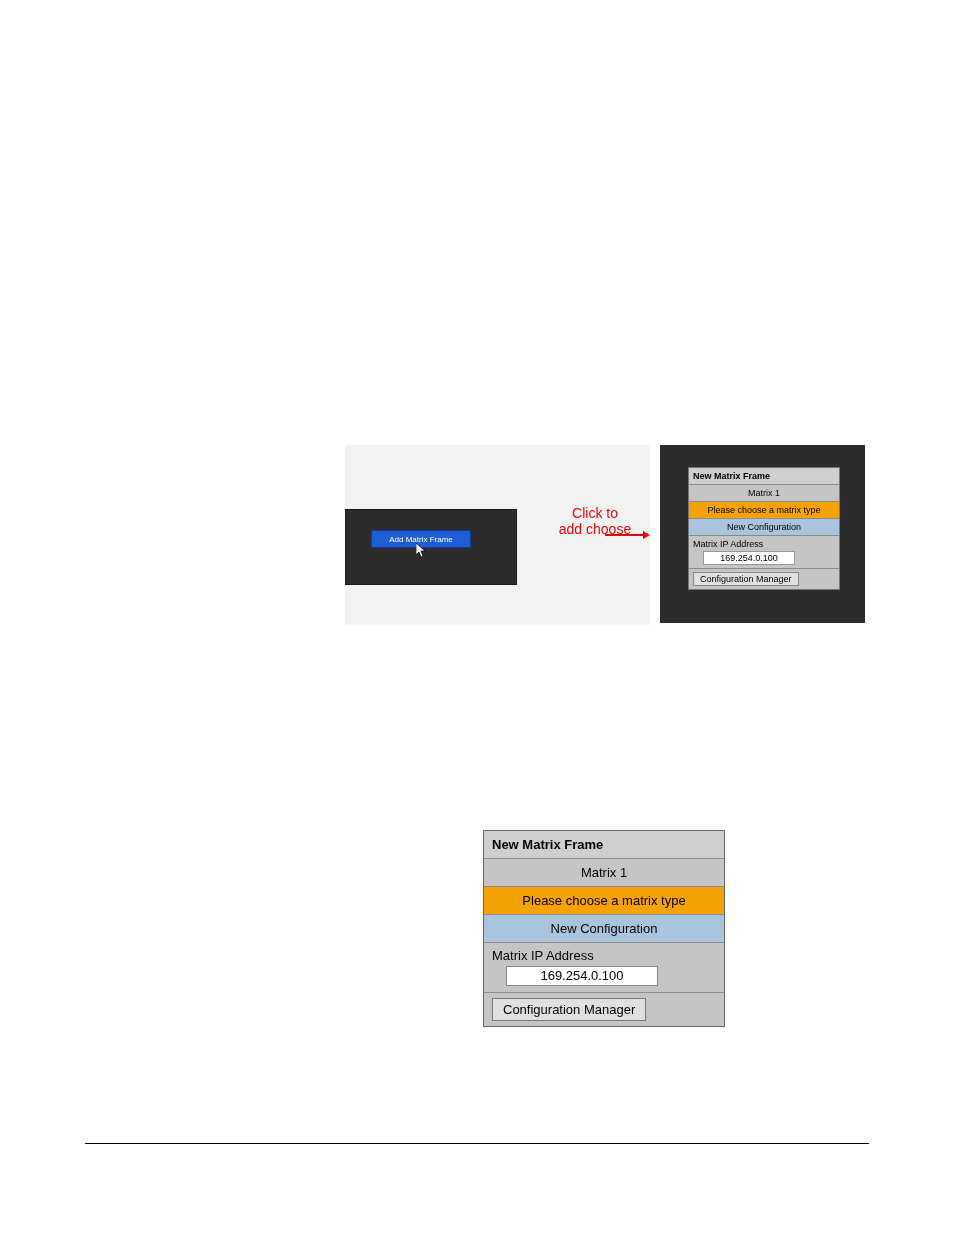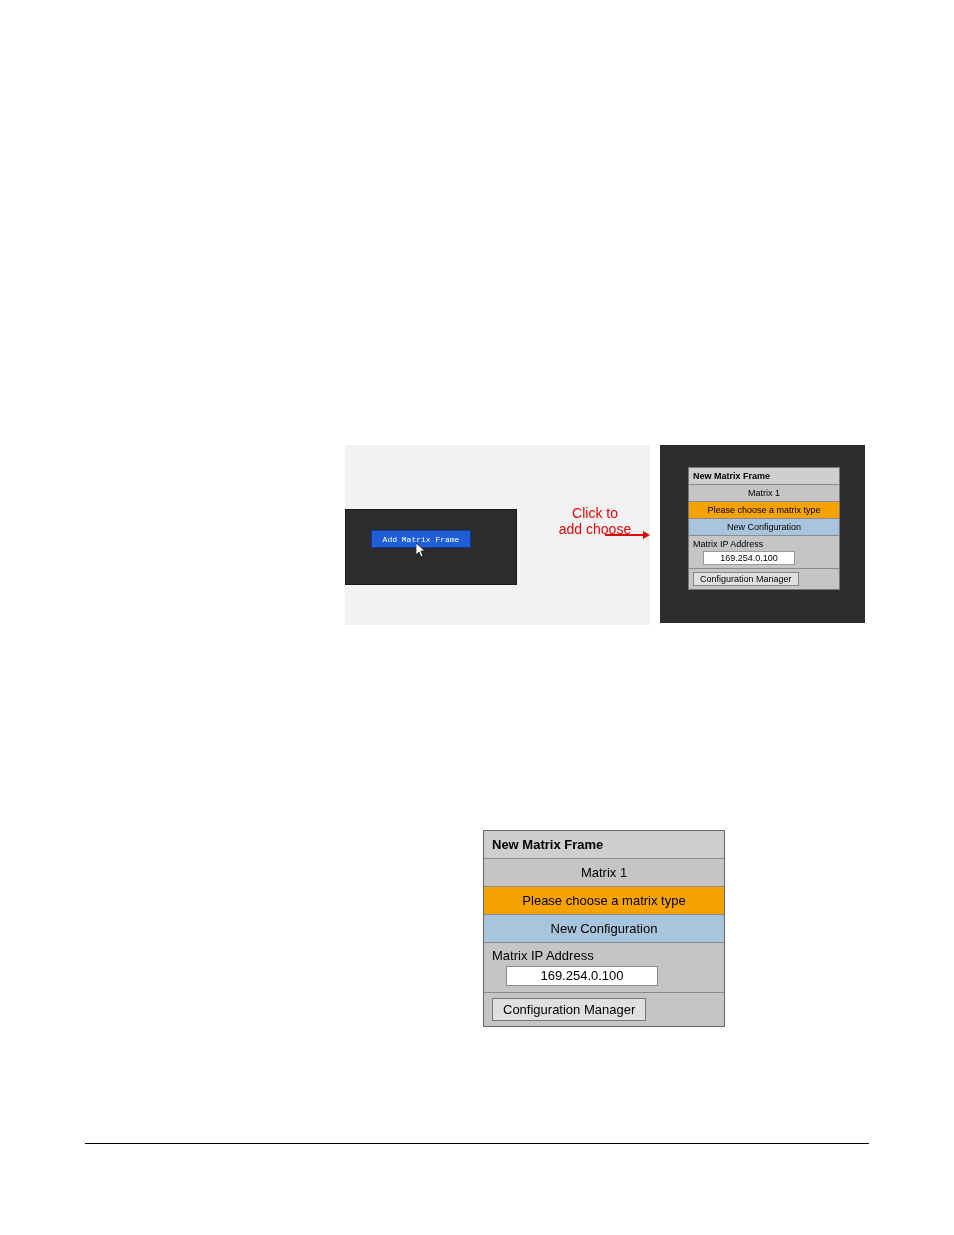--- a/index.html
+++ b/index.html
@@ -55,21 +55,20 @@
     left: 25px;
     width: 100px;
     height: 18px;
     line-height: 18px;
     background: #1e5fd6;
     color: #fff;
     text-align: center;
     font-size: 8px;
     border: 1px solid #0e3a9a;
     box-sizing: border-box;
-    font-family: Liberation Mono, monospace;
   }
   .cursor {
     position: absolute;
     top: 33px;
     left: 70px;
     width: 0; height: 0;
   }
   .cursor svg { width: 12px; height: 16px; }
 
   .annot {

